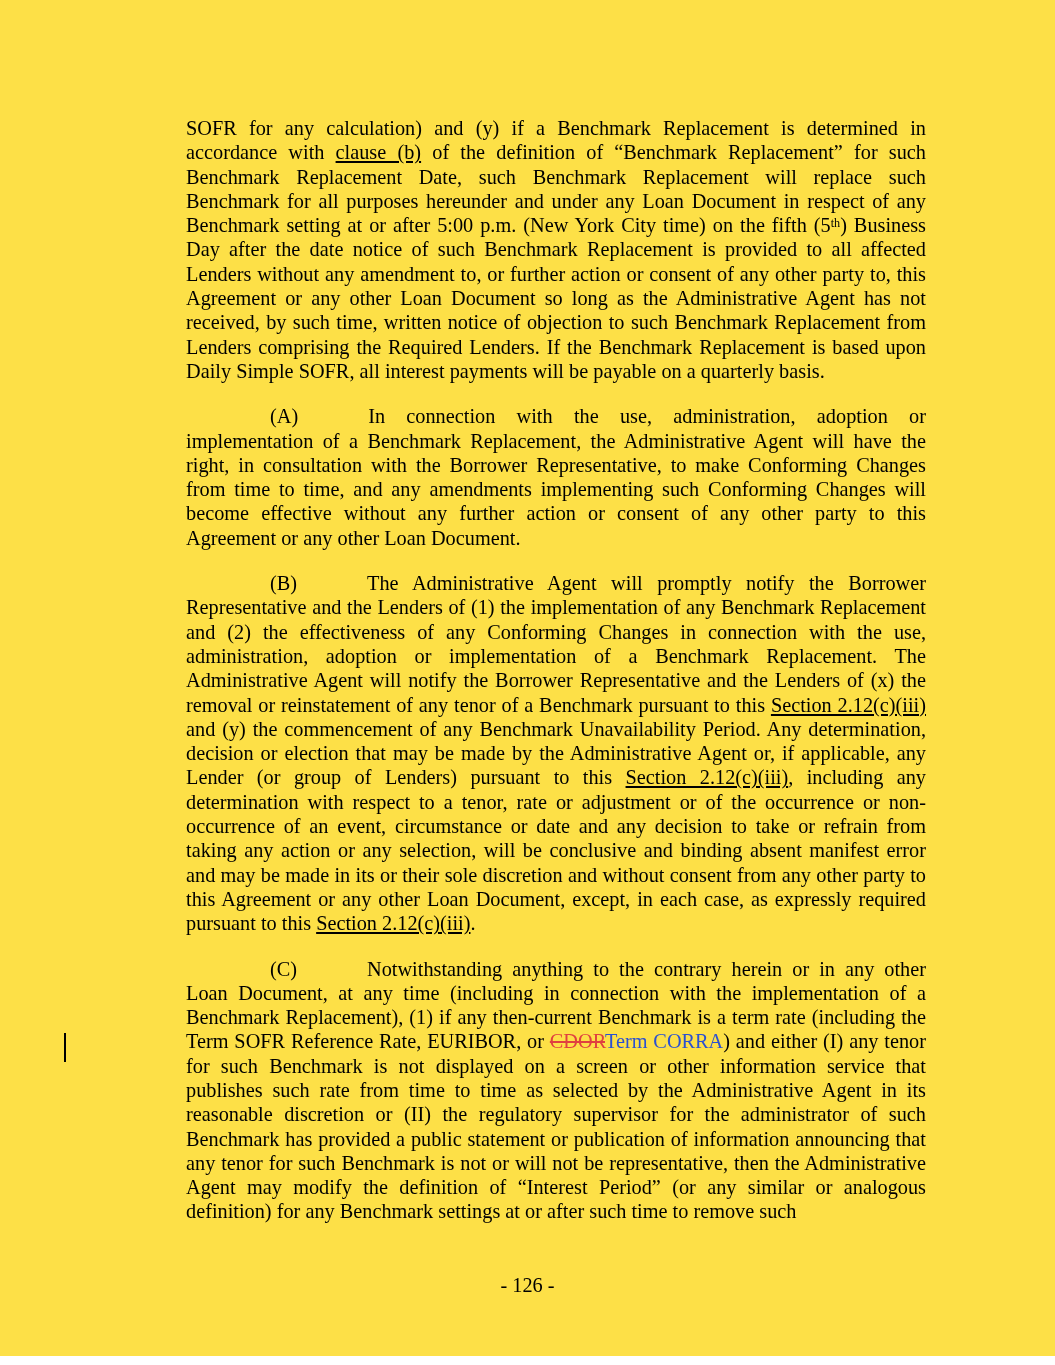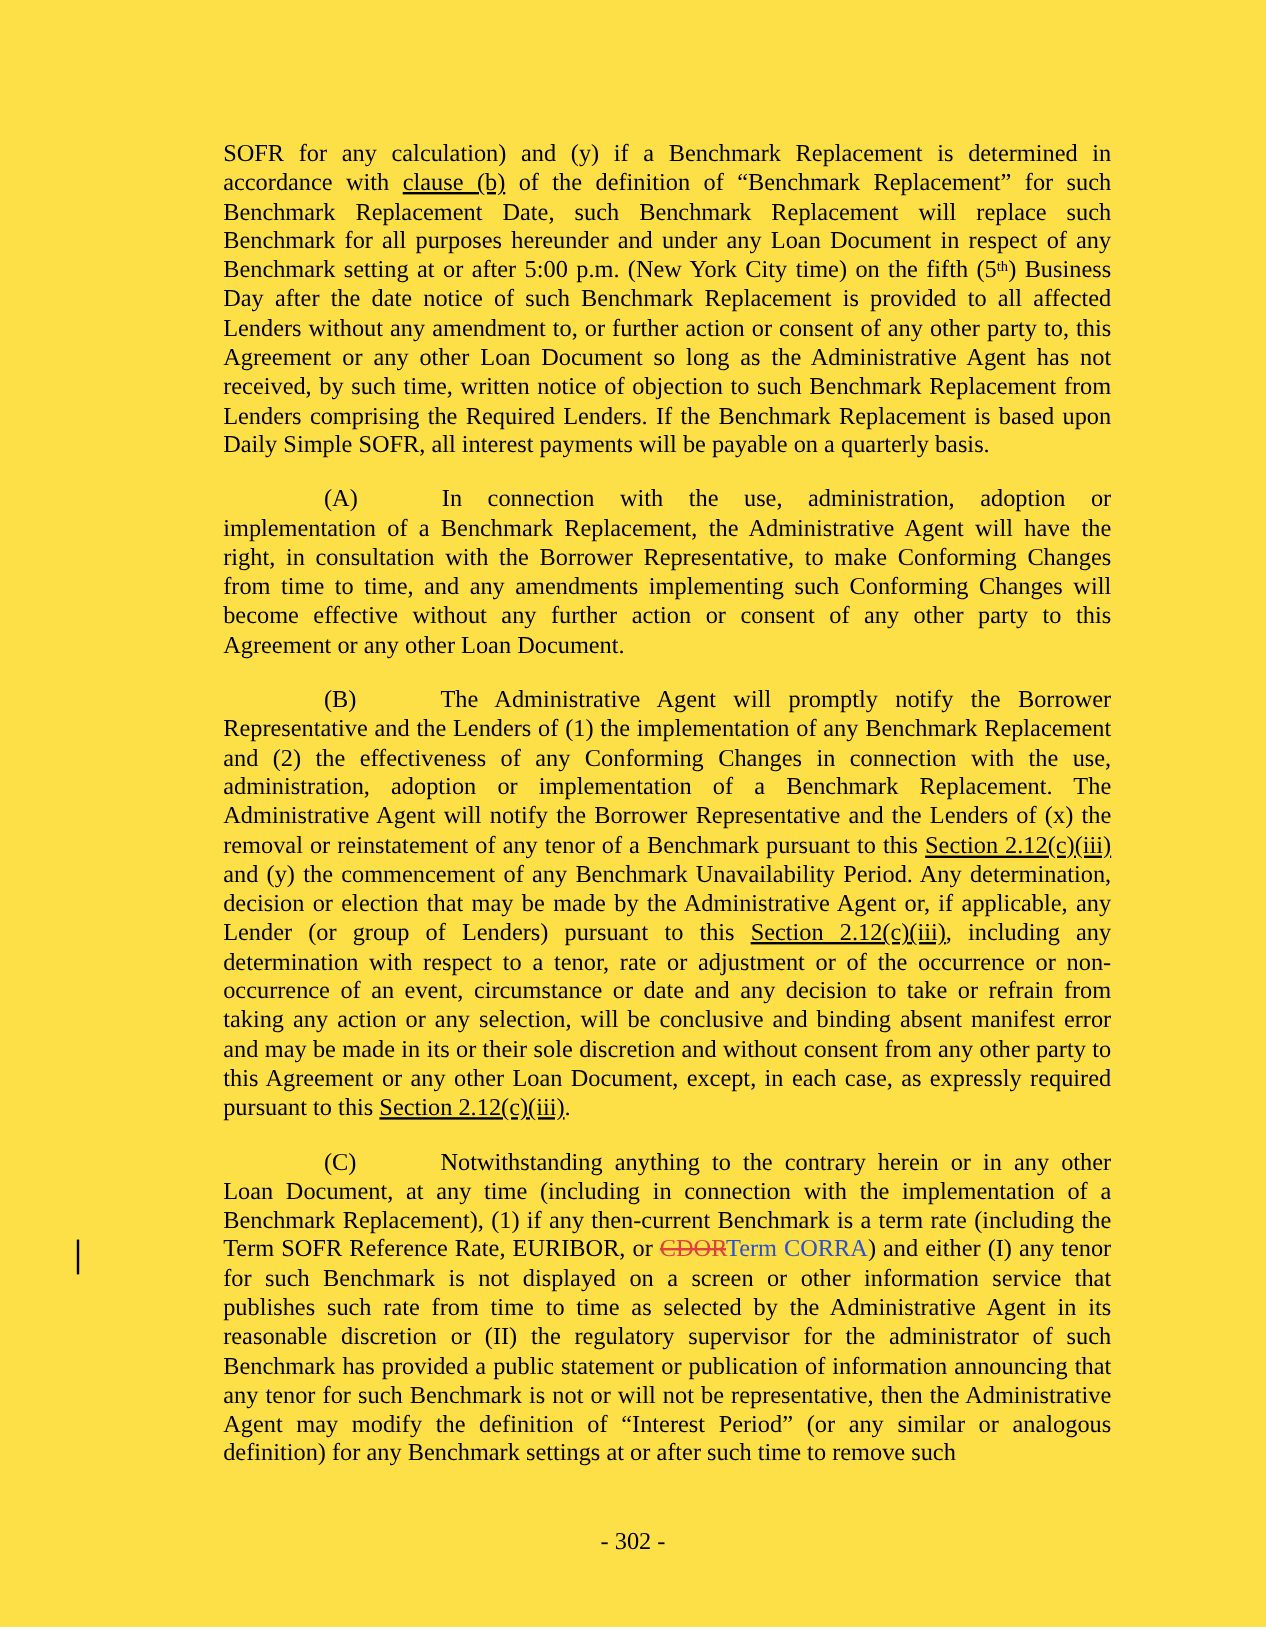--- a/index.html
+++ b/index.html
@@ -72,14 +72,14 @@
 <body>
 
 <div class="page">
   <div class="change-bar"></div>
   <div class="content" id="doc-content">
       <p><span class="run-text">SOFR for any calculation) and (y) if a Benchmark Replacement is determined in accordance with </span><span class="run-u">clause (b)</span><span class="run-text"> of the definition of “Benchmark Replacement” for such Benchmark Replacement Date, such Benchmark Replacement will replace such Benchmark for all purposes hereunder and under any Loan Document in respect of any Benchmark setting at or after 5:00 p.m. (New York City time) on the fifth (5</span><span class="run-sup">th</span><span class="run-text">) Business Day after the date notice of such Benchmark Replacement is provided to all affected Lenders without any amendment to, or further action or consent of any other party to, this Agreement or any other Loan Document so long as the Administrative Agent has not received, by such time, written notice of objection to such Benchmark Replacement from Lenders comprising the Required Lenders. If the Benchmark Replacement is based upon Daily Simple SOFR, all interest payments will be payable on a quarterly basis.</span></p>
       <p class="indent"><span class="run-text">(A)</span><span class="tab-spacer"></span><span class="run-text">In connection with the use, administration, adoption or implementation of a Benchmark Replacement, the Administrative Agent will have the right, in consultation with the Borrower Representative, to make Conforming Changes from time to time, and any amendments implementing such Conforming Changes will become effective without any further action or consent of any other party to this Agreement or any other Loan Document.</span></p>
       <p class="indent"><span class="run-text">(B)</span><span class="tab-spacer"></span><span class="run-text">The Administrative Agent will promptly notify the Borrower Representative and the Lenders of (1) the implementation of any Benchmark Replacement and (2) the effectiveness of any Conforming Changes in connection with the use, administration, adoption or implementation of a Benchmark Replacement.  The Administrative Agent will notify the Borrower Representative and the Lenders of (x) the removal or reinstatement of any tenor of a Benchmark pursuant to this </span><span class="run-u">Section 2.12(c)(iii)</span><span class="run-text"> and (y) the commencement of any Benchmark Unavailability Period.  Any determination, decision or election that may be made by the Administrative Agent or, if applicable, any Lender (or group of Lenders) pursuant to this </span><span class="run-u">Section 2.12(c)(iii)</span><span class="run-text">, including any determination with respect to a tenor, rate or adjustment or of the occurrence or non-occurrence of an event, circumstance or date and any decision to take or refrain from taking any action or any selection, will be conclusive and binding absent manifest error and may be made in its or their sole discretion and without consent from any other party to this Agreement or any other Loan Document, except, in each case, as expressly required pursuant to this </span><span class="run-u">Section 2.12(c)(iii)</span><span class="run-text">.</span></p>
       <p class="indent"><span class="run-text">(C)</span><span class="tab-spacer"></span><span class="run-text">Notwithstanding anything to the contrary herein or in any other Loan Document, at any time (including in connection with the implementation of a Benchmark Replacement), (1) if any then-current Benchmark is a term rate (including the Term SOFR Reference Rate, EURIBOR, or </span><span class="run-del">CDOR</span><span class="run-ins">Term CORRA</span><span class="run-text">) and either (I) any tenor for such Benchmark is not displayed on a screen or other information service that publishes such rate from time to time as selected by the Administrative Agent in its reasonable discretion or (II) the regulatory supervisor for the administrator of such Benchmark has provided a public statement or publication of information announcing that any tenor for such Benchmark is not or will not be representative, then the Administrative Agent may modify the definition of “Interest Period” (or any similar or analogous definition) for any Benchmark settings at or after such time to remove such</span></p>
     </div>
-  <div class="page-number">- 302 -</div>
+  <div class="page-number">- 126 -</div>
 </div>
 
 </body></html>

